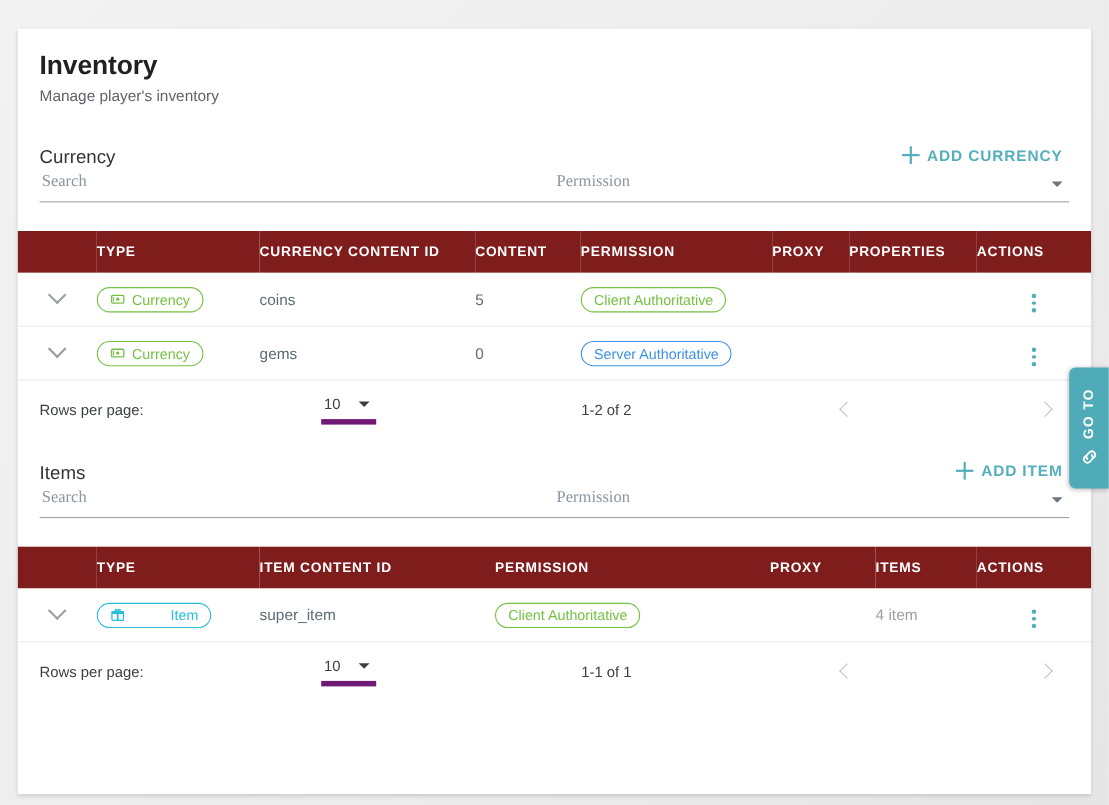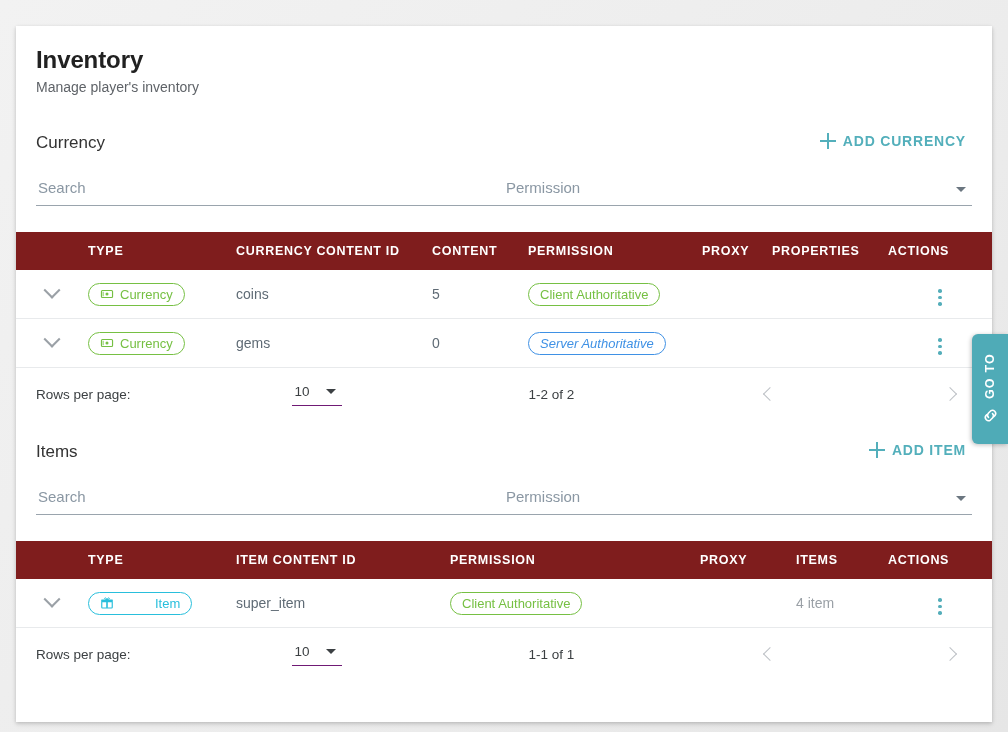--- a/index.html
+++ b/index.html
@@ -88,22 +88,22 @@
     content: "";
     position: absolute;
     background: #53AFBB;
   }
   .plus-ico:before { left: 0; top: 7px; width: 16px; height: 2px; }
   .plus-ico:after  { top: 0; left: 7px; height: 16px; width: 2px; }
 
   
   .filters {
     display: flex;
-    margin-top: 22px;
     padding-bottom: 4px;
+    font-family: Liberation Serif, serif;
   }
   .field {
     position: relative;
     flex: 1 1 0;
     border-bottom: 1px solid #9aa4ad;
     height: 30px;
   }
   .field .label {
     position: absolute;
     left: 2px;
@@ -169,21 +169,21 @@
     border-radius: 13px;
     border: 1px solid currentColor;
     font-size: 13px;
     line-height: 1;
     white-space: nowrap;
     background: #fff;
     box-sizing: border-box;
   }
   .chip.green { color: #76c043; }
   .chip.teal  { color: #29bfdc; gap: 41px; }
-  .chip.blue  { color: #3f91e5; font-style: italic; }
+  .chip.blue  { color: #3f91e5; }
   .chip svg { display: block; }
 
   
   .kebab {
     display: inline-flex;
     flex-direction: column;
     gap: 3px;
     align-items: center;
     cursor: pointer;
     padding: 3px;
@@ -204,21 +204,21 @@
     height: 52px;
     padding-right: 4px;
     font-size: 13.5px;
     color: #3c4043;
   }
   .pager .rpp-label { margin-right: 18px; }
   .pager .rpp-select {
     display: inline-flex;
     align-items: center;
     gap: 16px;
-    border-bottom: 1px solid #701a75;
+    border-bottom: 5px solid #701a75;
     padding: 2px 2px 6px 2px;
     min-width: 46px;
     cursor: pointer;
   }
   .pager .rpp-caret {
     width: 0; height: 0;
     border-left: 5px solid transparent;
     border-right: 5px solid transparent;
     border-top: 5px solid #3c4043;
   }

